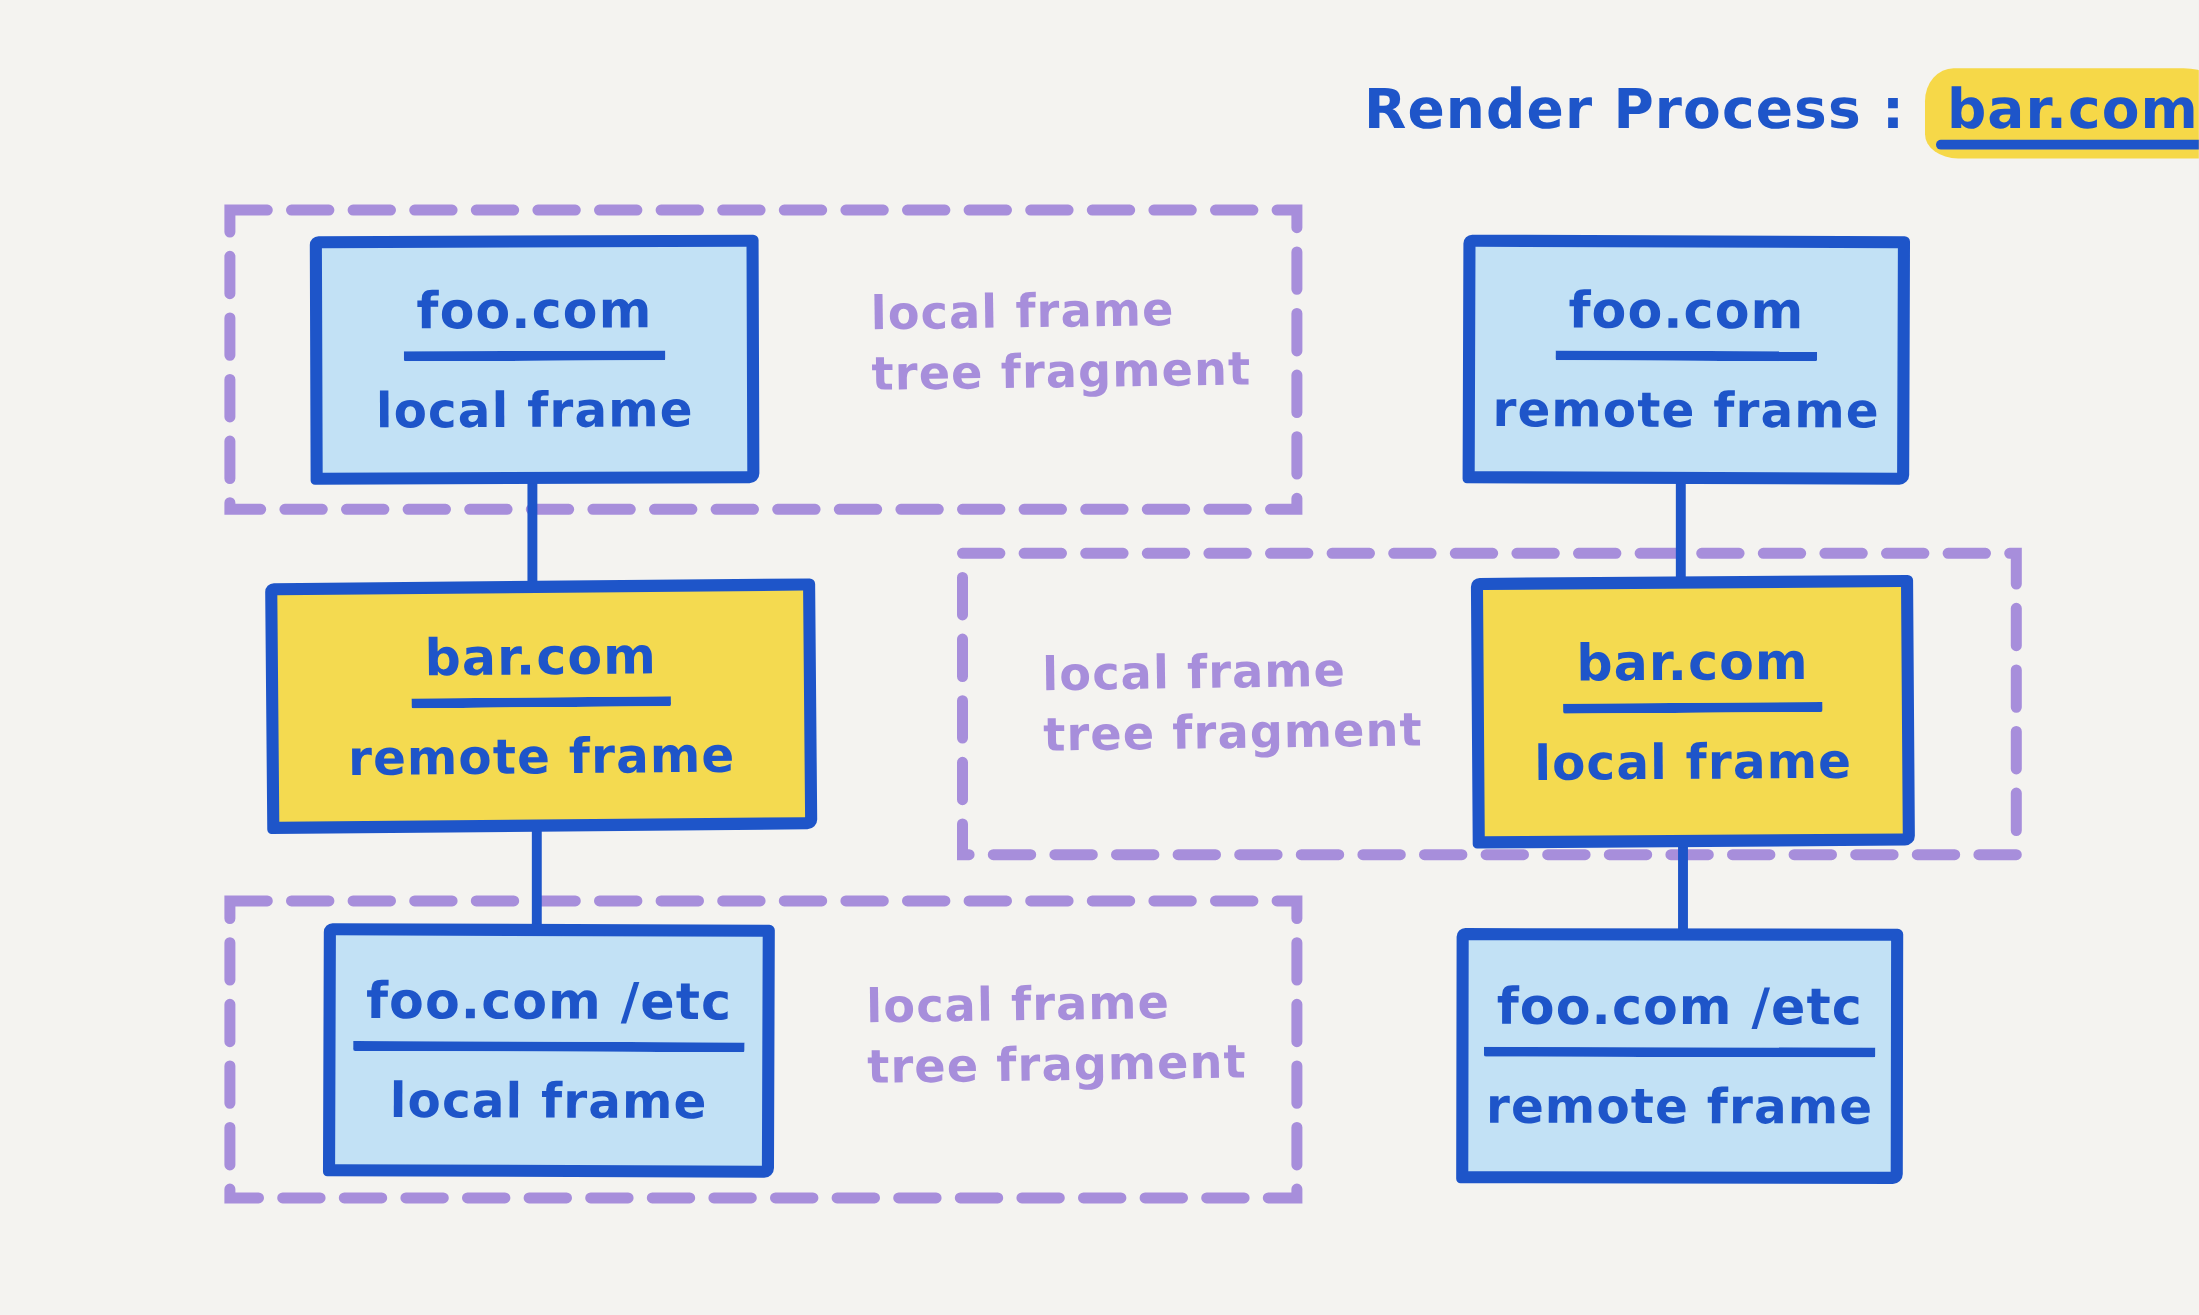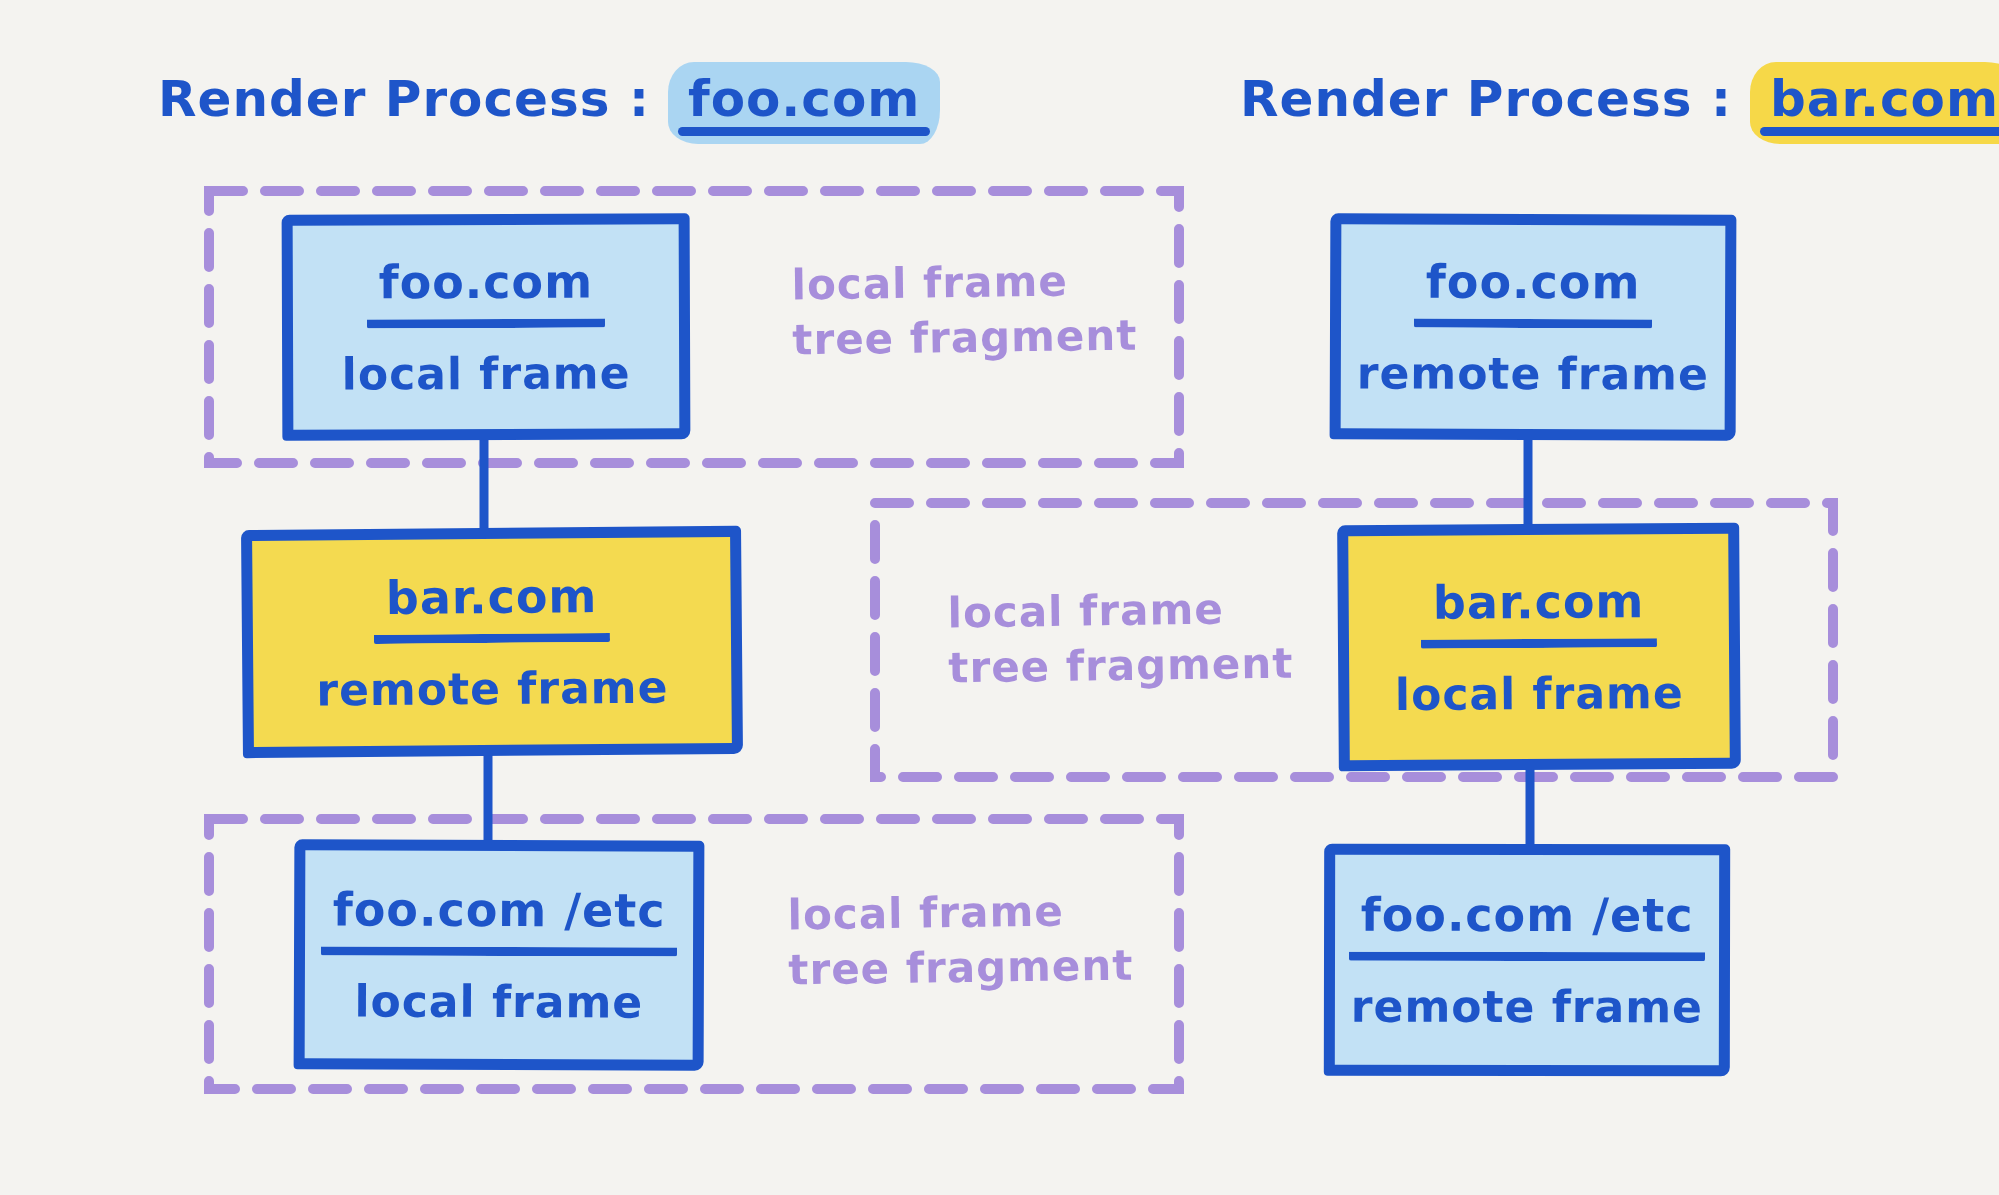--- a/index.html
+++ b/index.html
@@ -110,23 +110,20 @@
     <rect class="dashed-rect" x="209" y="191" width="970" height="272"></rect>
     <rect class="dashed-rect" x="209" y="819" width="970" height="270"></rect>
     <rect class="dashed-rect" x="875" y="503" width="958" height="274"></rect>
 
     <line class="connector" x1="484" y1="436" x2="484" y2="534"></line>
     <line class="connector" x1="488" y1="752" x2="488" y2="848"></line>
     <line class="connector" x1="1528" y1="436" x2="1528" y2="530"></line>
     <line class="connector" x1="1530" y1="766" x2="1530" y2="848"></line>
   </svg>
 
-  <div class="process-title" style="left:158px; top:62px;">
-    <span>Render Process :</span><span class="hl hl-blue"><span>foo.com</span></span>
-  </div>
 
   <div class="process-title" style="left:1196px; top:62px;margin-left:44px;">
     <span>Render Process :</span><span class="hl hl-yellow"><span>bar.com</span></span>
   </div>
 
   <div class="node fill-blue" style="left:282px; top:214px; width:408px; height:226px; transform:rotate(-0.2deg);">
     <span class="node-domain">foo.com</span>
     <span class="node-kind">local frame</span>
   </div>
 

